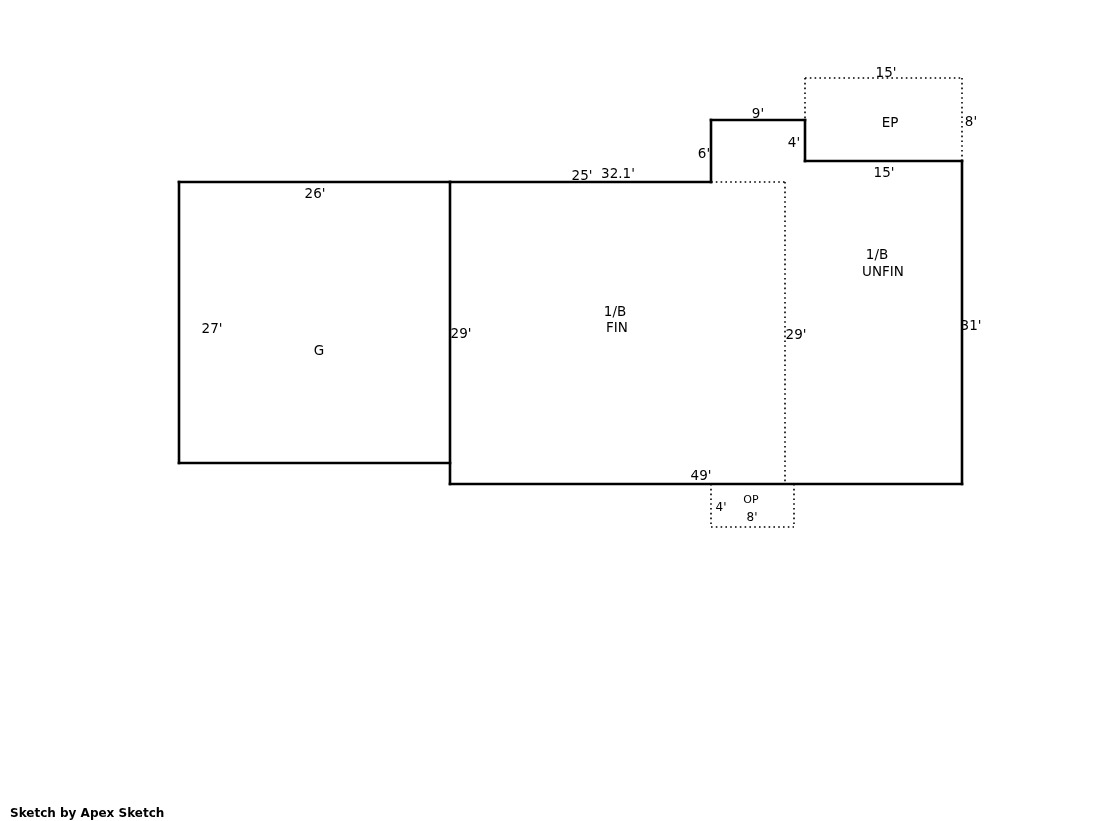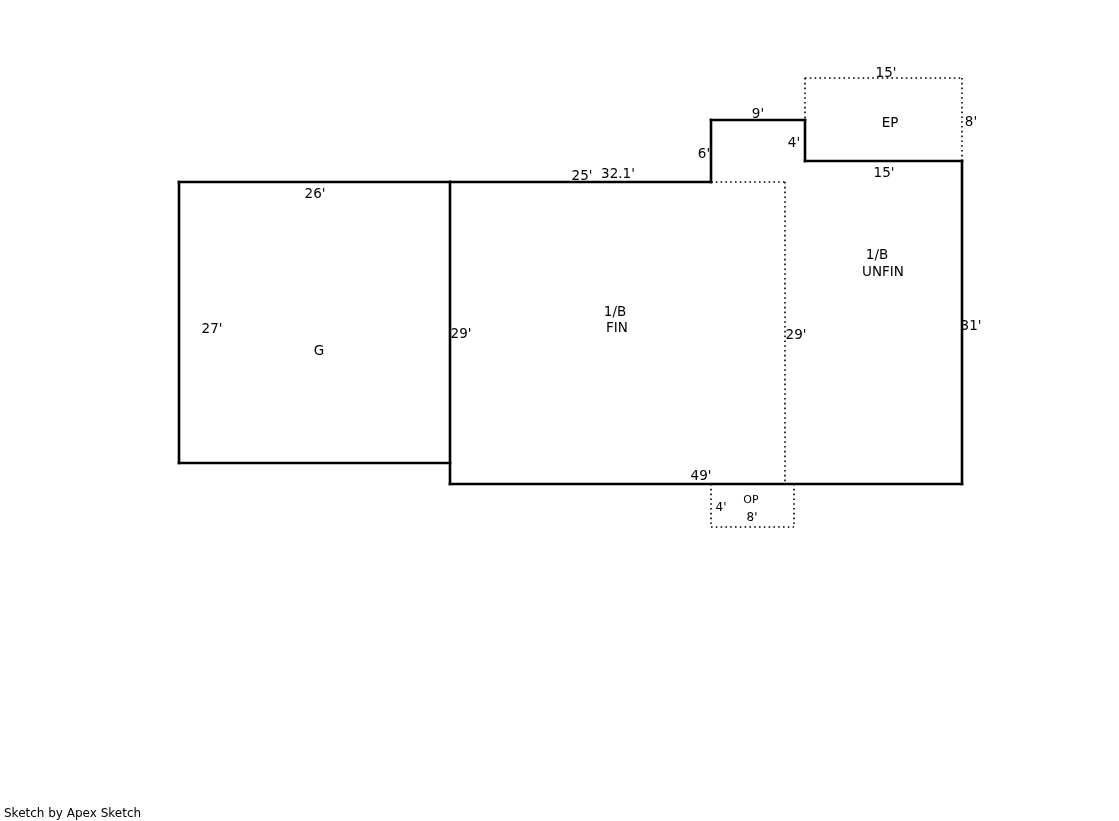--- a/index.html
+++ b/index.html
@@ -19,26 +19,27 @@
     position: absolute;
     left: 0;
     top: 0;
   }
   svg.sketch text {
     font-family: "DejaVu Sans", sans-serif;
     fill: #000000;
   }
   .footer-credit {
     position: absolute;
-    left: 4px;
+    left: 10px;
     top: 806px;
     font-size: 12px;
     color: #000000;
     letter-spacing: 0px;
     white-space: nowrap;
+    font-weight: bold;
   }
 </style>
 </head>
 <body>
 
 <div class="page">
   <svg id="sketch-svg" class="sketch" xmlns="http://www.w3.org/2000/svg" width="1119" height="821" viewBox="0 0 1119 821">
       <line x1="179" y1="182" x2="450" y2="182" stroke="#000000" stroke-width="2.6" stroke-linecap="square"></line>
       <line x1="179" y1="182" x2="179" y2="463" stroke="#000000" stroke-width="2.6" stroke-linecap="square"></line>
       <line x1="179" y1="463" x2="450" y2="463" stroke="#000000" stroke-width="2.6" stroke-linecap="square"></line>

